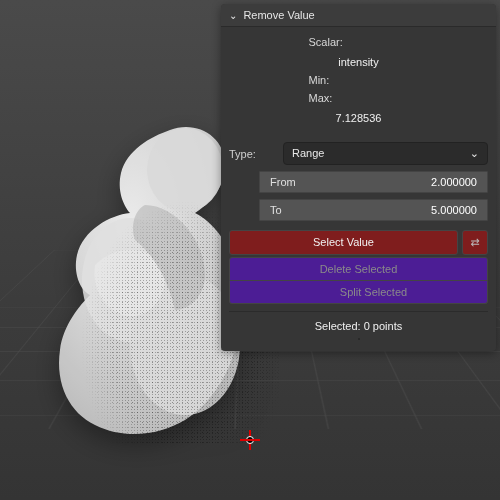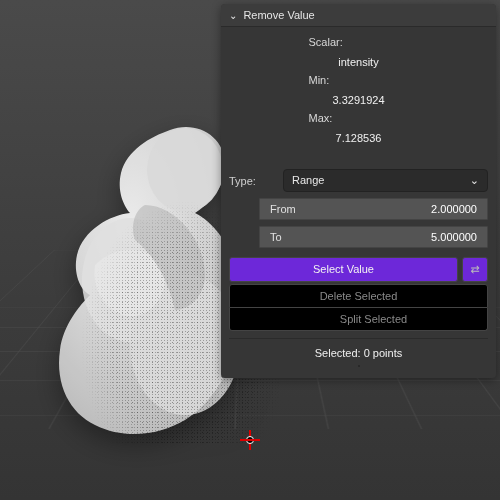--- a/index.html
+++ b/index.html
@@ -51,23 +51,23 @@
   .field-row { display:flex; align-items:center; gap:6px; padding:3px 0; }
   .lab-col { width:48px; text-align:left; color:#cfcfcf; }
   .dropdown { flex:1; display:flex; align-items:flex-start; justify-content:space-between;
     background:#2b2b2b; border:1px solid #222; border-radius:4px; padding:4px 8px; color:#e8e8e8; cursor:pointer; }
   .numfield { flex:1; display:flex; align-items:center; justify-content:space-between;
     background:#545454; border:1px solid #444; border-radius:1px; padding:4px 10px; color:#f4f4f4; cursor:ew-resize; }
   .numfield .k { color:#e0e0e0; }
   .numfield .v { color:#fff; }
   .indent { padding-left:30px; }
   .btn-row { display:flex; gap:4px; margin-top:6px; }
-  .btn { flex:1; background:#6d28d9; border:1px solid #444; border-radius:3px; padding:5px 6px; text-align:center; color:#f2f2f2; cursor:pointer; }
+  .btn { flex:1; background:#7f1d1d; border:1px solid #444; border-radius:3px; padding:5px 6px; text-align:center; color:#f2f2f2; cursor:pointer; }
   .btn.icon-only { flex:0 0 26px; display:flex; align-items:center; justify-content:center; padding:5px 0; color:#bbb; }
-  .btn.disabled { background:#000000; color:#8a8a8a; cursor:default; }
+  .btn.disabled { background:#4c1d95; color:#8a8a8a; cursor:default; }
   .stack { margin-top:2px; }
   .stack .btn { border-radius:0; }
   .stack .btn:first-child { border-top-left-radius:3px; border-top-right-radius:3px; }
   .stack .btn:last-child  { border-bottom-left-radius:3px; border-bottom-right-radius:3px; border-top:none;padding-left:36px; }
   hr.div { border:none; border-top:1px solid #2b2b2b; margin:7px 0 5px; }
   .color-swatch {
     flex:1; height:18px; border-radius:3px; border:1px solid #222; cursor:pointer;
     background:
       linear-gradient(90deg, #ff0000 0 62%, rgba(255,0,0,0.6) 62% 100%),
       repeating-conic-gradient(#999 0 25%, #666 0 50%) 50%/8px 8px;
@@ -129,28 +129,27 @@
       <span class="chev">⌄</span>
       <span>Remove Value</span>
     </div>
     <div class="panel-body">
       <div class="row">
         <span class="lab">Scalar:</span>
         <span class="val">intensity</span>
       </div>
       <div class="row">
         <span class="lab">Min:</span>
-        <span class="val">3.3291924</span>
       </div>
       <div class="row">
         <span class="lab">Max:</span>
         <span class="val">7.128536</span>
       </div>
 
-      <div class="field-row" style="margin-top:19px;">
+      <div class="field-row" style="margin-top:12px;">
         <span class="lab-col">Type:</span>
         <div class="dropdown">
           <span>Range</span>
           <span>⌄</span>
         </div>
       </div>
 
       <div class="field-row indent">
         <div class="numfield">
           <span class="k">From</span>

